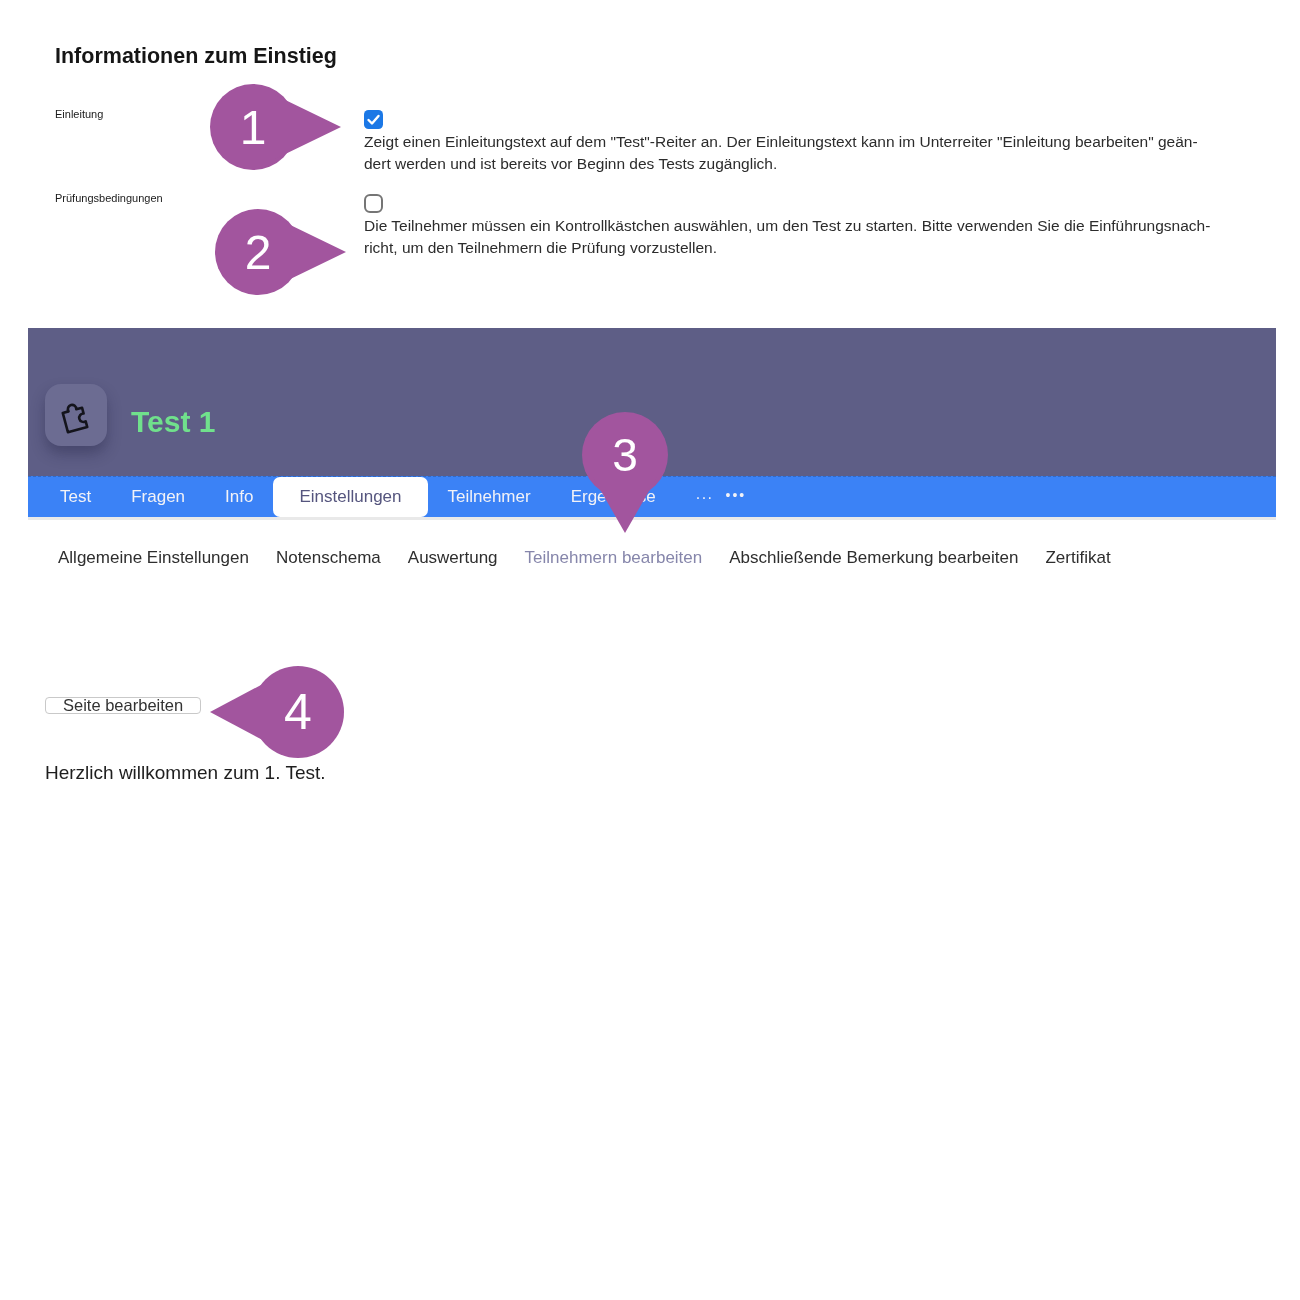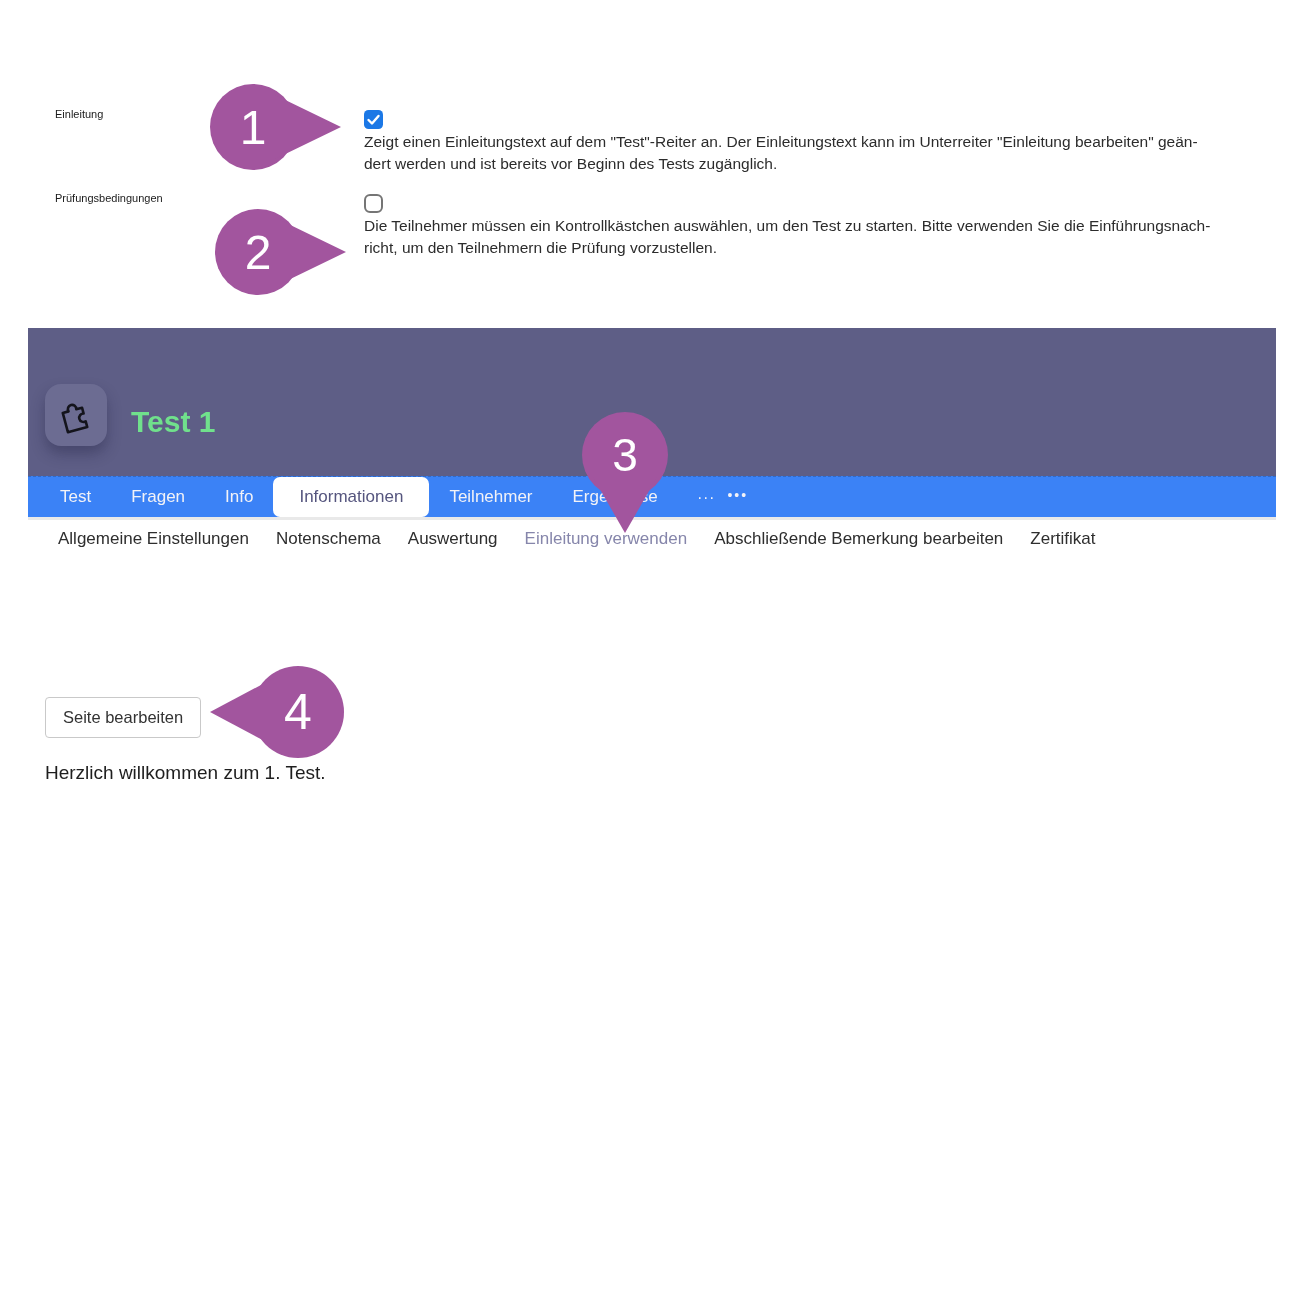--- a/index.html
+++ b/index.html
@@ -32,41 +32,42 @@
 
   .tabrow { background:#3b82f6; height:44px; display:flex; align-items:center; padding-left:12px;
     border-top:1px dashed rgba(0,0,0,0.18); border-bottom:3px solid #e9e9e9; }
   .tab { color:#f2f2f7; font-size:17px; padding:0 20px; height:40px; line-height:40px; cursor:default; }
   .tab.active { background:#ffffff; color:#55557e; border-radius:7px; padding:0 26px; }
   .tab-overflow { display:flex; align-items:center; gap:12px; padding:0 20px; color:#f2f2f7; }
   .tab-overflow .dotsA { font-size:16px; letter-spacing:1.5px; position:relative; top:-3px; }
   .tab-overflow .dotsB { font-size:14px; letter-spacing:2px; position:relative; top:-2px; }
 
   
-  .subtabs { position:absolute; left:28px; top:526px; width:1244px; display:flex; flex-wrap:wrap;
+  .subtabs { position:absolute; left:28px; top:545px; width:1244px; display:flex; flex-wrap:wrap;
     column-gap:27px; row-gap:6px; padding-left:30px; padding-right:120px; }
   .subtab { font-size:17px; line-height:26px; color:#2e2e2e; cursor:default; white-space:nowrap; }
   .subtab.active { color:#8686ab; }
 
   
   .infobox { position:absolute; left:28px; top:614px; width:1248px; height:45px;
     background:#dff0f2; border-radius:8px; display:flex; align-items:center; padding-left:19px; }
   .infobox span { font-size:16.5px; color:#1d1d1d; }
 
-  .edit-btn { position:absolute; left:45px; top:697px; height:41px; padding:0 17px;
+  .edit-btn { position:absolute; left:45px; top:697px; height:17px; padding:0 17px;
     background:#ffffff; border:1px solid #c9c9c9; border-radius:4px;
     font-family:inherit; font-size:16.5px; color:#333333; display:flex; align-items:center; }
 
   .welcome { position:absolute; left:45px; top:762px; font-size:19px; color:#1e1e1e; }
 </style>
 </head>
 <body>
 
 <div class="canvas">
 
+  <div class="form-heading">Informationen zum Einstieg</div>
 
   <div class="field-label" style="top:108px;">Einleitung</div>
   <div class="checkbox checked" style="top:110px;">
     <span>
       <svg width="19" height="19" viewBox="0 0 19 19">
           <polyline points="4.5,10 8,13.5 14.5,6" fill="none" stroke="#ffffff" stroke-width="2.4" stroke-linecap="round" stroke-linejoin="round"></polyline>
         </svg>
     </span>
   </div>
   <div class="field-desc" style="top:131px;">Zeigt einen Einleitungstext auf dem "Test"-Reiter an. Der Einleitungstext kann im Unterreiter "Einleitung bearbeiten" geän-
@@ -101,21 +102,21 @@
             <path d="M11,17 h6 a4.2,4.2 0 1,1 8,0 h6 v6 a4.2,4.2 0 1,0 0,8 v6 h-20 z" fill="none" stroke="#14141c" stroke-width="2.6" stroke-linejoin="round"></path>
           </g>
         </svg>
       </div>
       <div class="banner-title">Test 1</div>
     </div>
     <div class="tabrow">
       <div class="tab">Test</div>
       <div class="tab">Fragen</div>
       <div class="tab">Info</div>
-      <div class="tab active">Informationen</div>
+      <div class="tab active">Einstellungen</div>
       <div class="tab">Teilnehmer</div>
       <div class="tab">Ergebnisse</div>
       <div class="tab-overflow">
         <span class="dotsA">...</span>
         <span class="dotsB">•••</span>
       </div>
     </div>
   </div>
 
   <div class="marker" style="left:581px; top:411px; width:88px; height:122px;">
@@ -123,21 +124,21 @@
       <circle cx="44" cy="44" r="43" fill="#a2559e"></circle>
       <polygon points="12,66 44,122 76,66" fill="#a2559e"></polygon>
     </svg>
     <span class="num" style="left:0; top:0; width:88px; height:88px; font-size:46px;">3</span>
   </div>
 
   <div class="subtabs">
     <div class="subtab">Allgemeine Einstellungen</div>
     <div class="subtab">Notenschema</div>
     <div class="subtab">Auswertung</div>
-    <div class="subtab active">Einleitung verwenden</div>
+    <div class="subtab active">Teilnehmern bearbeiten</div>
     <div class="subtab">Abschließende Bemerkung bearbeiten</div>
     <div class="subtab">Zertifikat</div>
   </div>
 
 
   <div class="edit-btn">
     <span>Seite bearbeiten</span>
   </div>
 
   <div class="marker" style="left:210px; top:666px; width:134px; height:92px;">

